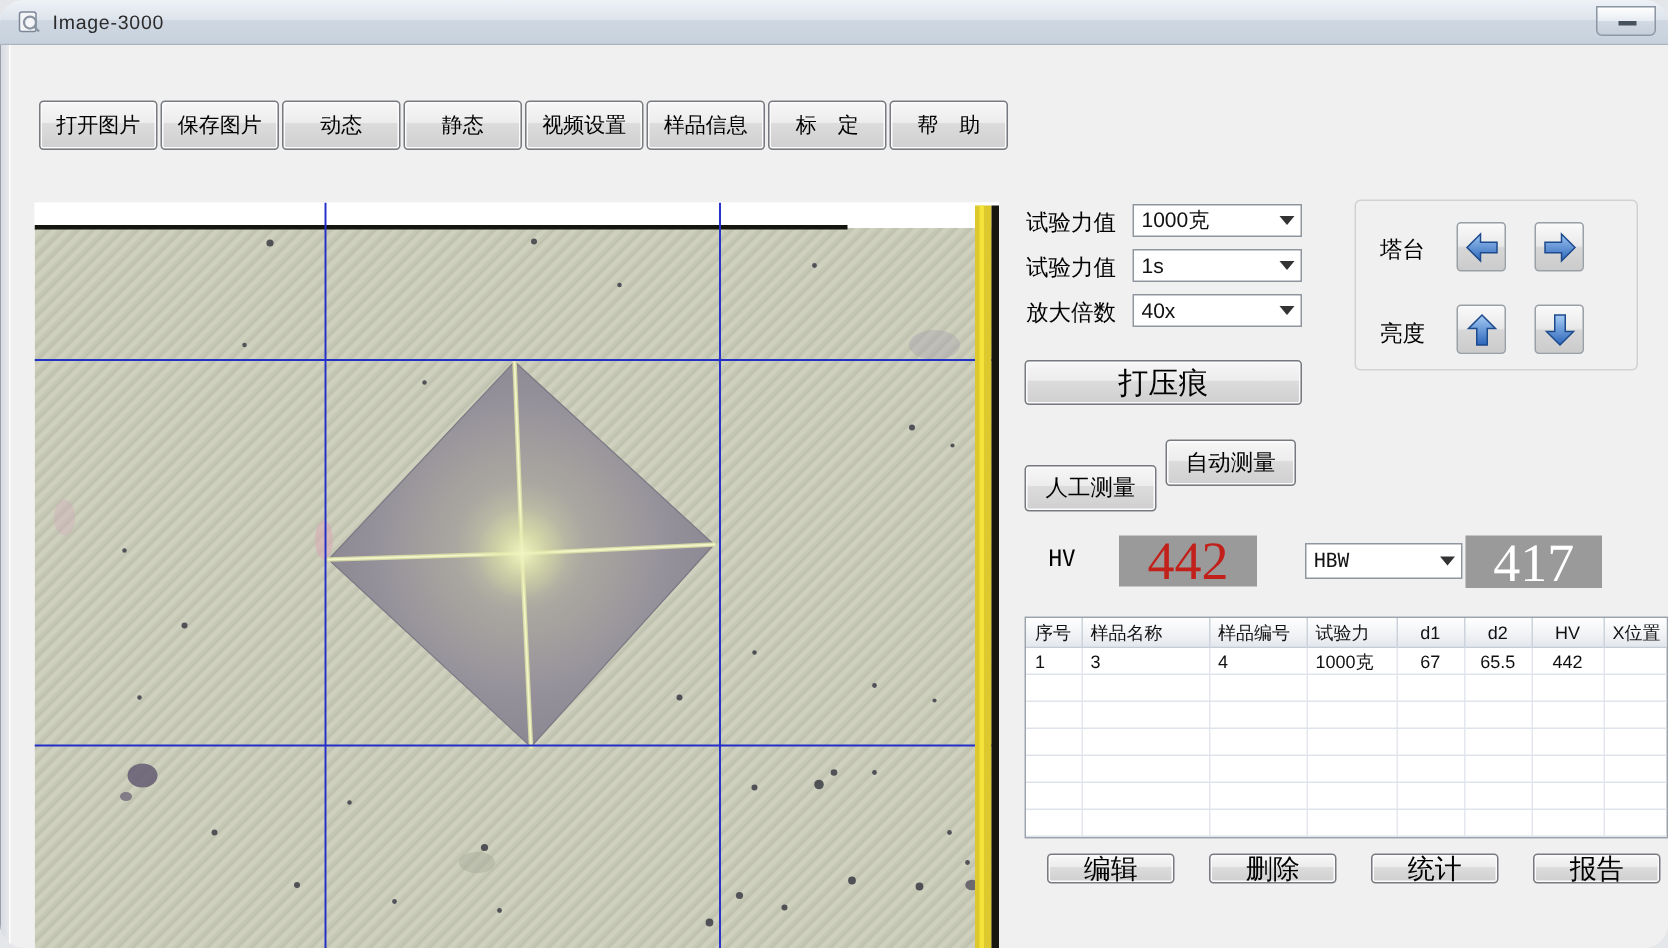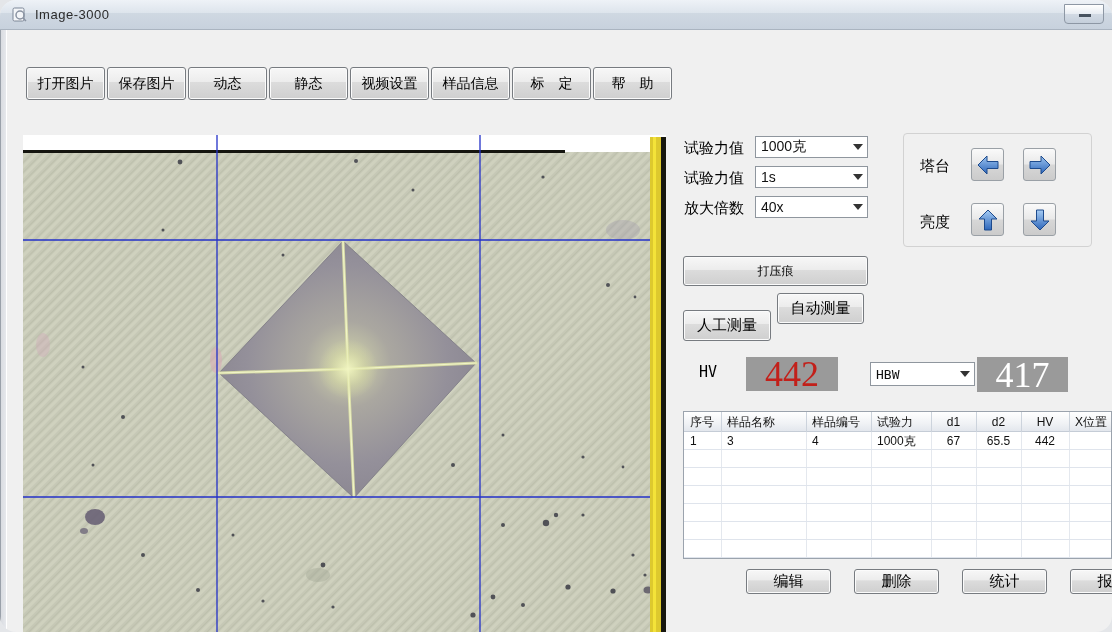--- a/index.html
+++ b/index.html
@@ -79,21 +79,21 @@
     border-bottom:1px solid #c5ccd6;
   }
   .th{position:absolute;top:0;height:20px;display:flex;align-items:center;cursor:pointer;}
   .th.ctr,.td.ctr{justify-content:center;}
   .th.lft,.td.lft{justify-content:flex-start;padding-left:6px;}
   .colsep{position:absolute;top:0;bottom:0;width:1px;background:#e4e8ee;}
   .colsep.hd{background:#ccd3dc;height:20px;bottom:auto;}
   .trow{position:absolute;left:0;right:0;height:18px;border-bottom:1px solid #dfe4ec;}
   .td{position:absolute;top:0;height:18px;display:flex;align-items:center;}
   
-  .abtn{top:569px;width:85px;height:25px;font-size:15px;margin-left:48px;}
+  .abtn{top:569px;width:85px;height:20px;font-size:18px;}
 </style>
 </head>
 <body>
 
 <div class="app">
 
   <div class="titlebar">
     <span class="app-icon">
       <svg width="16" height="16" viewBox="0 0 16 16">
         <rect x="1" y="1" width="11" height="13" rx="1.5" fill="#f3f5f8" stroke="#7d8797"></rect>
@@ -278,21 +278,21 @@
       <defs>
           <linearGradient id="ag4" x1="0" y1="0" x2="0" y2="1">
         <stop offset="0" stop-color="#a6ccf4"></stop>
             <stop offset="1" stop-color="#2d66ba"></stop>
           </linearGradient>
         </defs>
       <polygon points="8.5,2 8.5,13 3,13 12,22 21,13 15.5,13 15.5,2" fill="url(#ag4)" stroke="#1d4a8c" stroke-width="1"></polygon>
     </svg>
   </div>
 
-  <button class="btn" style="left:683px;top:256px;width:185px;height:30px;font-size:12px">打压痕</button>
+  <button class="btn" style="left:683px;top:240px;width:185px;height:30px;font-size:20px">打压痕</button>
   <button class="btn" style="left:683px;top:310px;width:88px;height:31px;font-size:15px">人工测量</button>
   <button class="btn" style="left:777px;top:293px;width:87px;height:31px;font-size:15px">自动测量</button>
 
   <span class="ctl-label mono" style="left:699px;top:363px;font-size:15px">HV</span>
   <div class="valuebox" style="left:746px;top:357px;width:92px;height:34px;background:#9a9a9a;color:#c2201a">442</div>
   <div class="combo mono" style="left:870px;top:362px;width:105px;height:24px;font-size:13px">
     <span>HBW</span>
     <span class="arr"></span>
   </div>
   <div class="valuebox" style="left:977px;top:357px;width:91px;height:35px;background:#9a9a9a;color:#ffffff">417</div>

